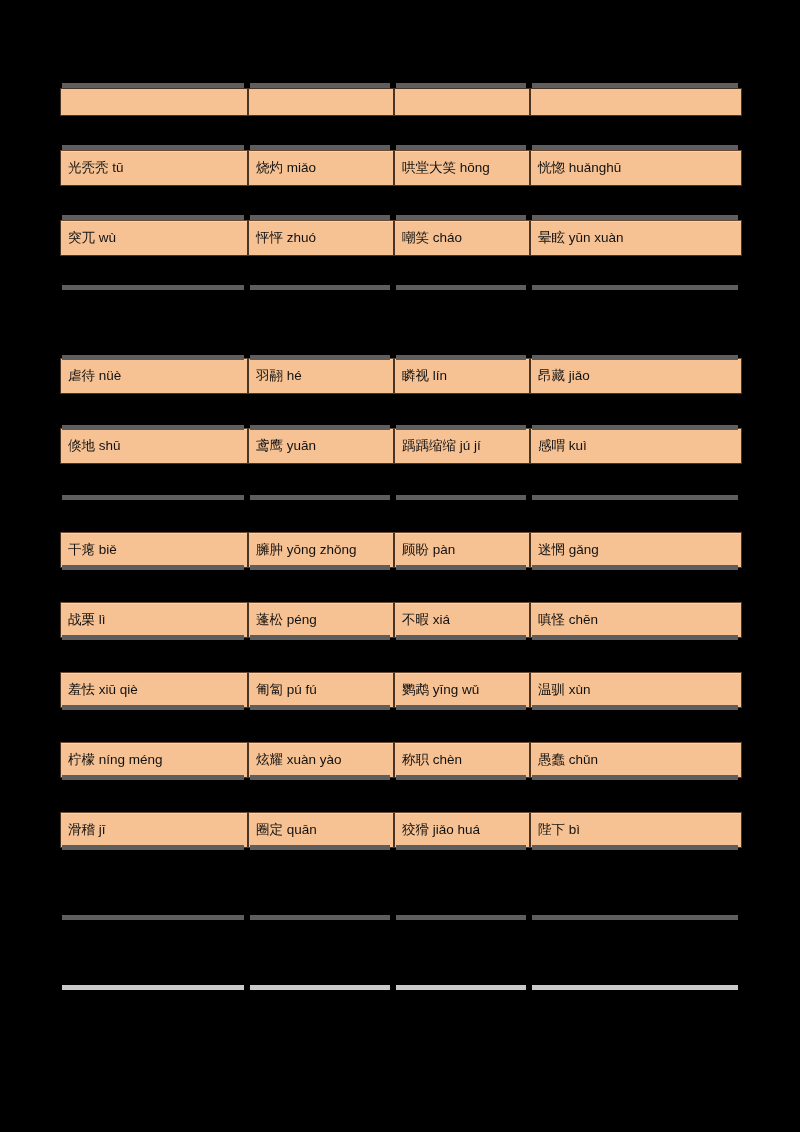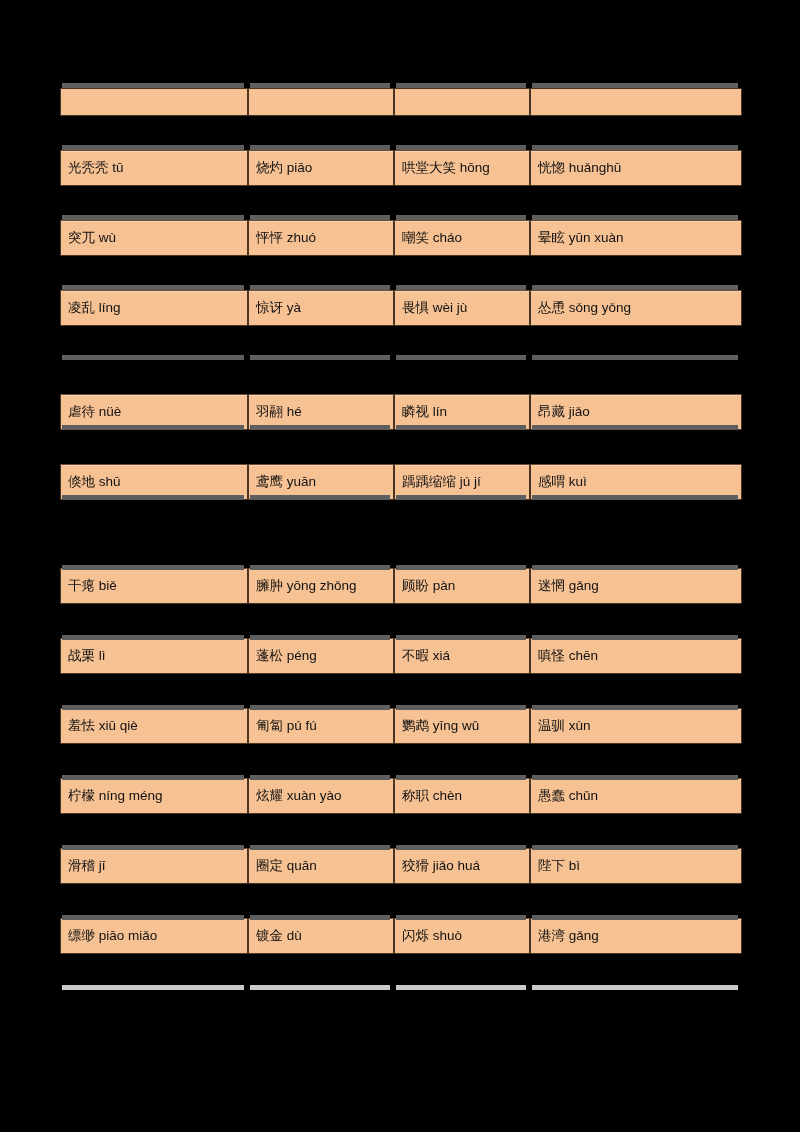--- a/index.html
+++ b/index.html
@@ -105,42 +105,36 @@
             <td class="header-cell"></td>
             <td class="header-cell"></td>
             <td class="header-cell"></td>
             <td class="header-cell"></td>
           </tr>
           <tr class="spacer-row">
             <td colspan="4"></td>
           </tr>
           <tr class="vocab-row">
             <td class="cell">光秃秃 tū</td>
-            <td class="cell">烧灼 piāo</td>
+            <td class="cell">烧灼 miǎo</td>
             <td class="cell">哄堂大笑 hōng</td>
             <td class="cell">恍惚 huǎnghū</td>
           </tr>
           <tr class="spacer-row">
             <td colspan="4"></td>
           </tr>
           <tr class="vocab-row">
             <td class="cell">突兀 wù</td>
             <td class="cell">怦怦 zhuó</td>
             <td class="cell">嘲笑 cháo</td>
             <td class="cell">晕眩 yūn xuàn</td>
           </tr>
           <tr class="spacer-row">
             <td colspan="4"></td>
           </tr>
-          <tr class="vocab-row">
-            <td class="cell">凌乱 líng</td>
-            <td class="cell">惊讶 yà</td>
-            <td class="cell">畏惧 wèi jù</td>
-            <td class="cell">怂恿 sǒng yǒng</td>
-          </tr>
           <tr class="spacer-row">
             <td colspan="4"></td>
           </tr>
           <tr class="spacer-row">
             <td colspan="4"></td>
           </tr>
           <tr class="vocab-row">
             <td class="cell">虐待 nüè</td>
             <td class="cell">羽翮 hé</td>
             <td class="cell">瞵视 lín</td>
@@ -198,26 +192,20 @@
             <td colspan="4"></td>
           </tr>
           <tr class="vocab-row">
             <td class="cell">滑稽 jī</td>
             <td class="cell">圈定 quān</td>
             <td class="cell">狡猾 jiǎo huá</td>
             <td class="cell">陛下 bì</td>
           </tr>
           <tr class="spacer-row">
             <td colspan="4"></td>
-          </tr>
-          <tr class="vocab-row">
-            <td class="cell">缥缈 piāo miǎo</td>
-            <td class="cell">镀金 dù</td>
-            <td class="cell">闪烁 shuò</td>
-            <td class="cell">港湾 gǎng</td>
           </tr>
         </tbody>
     </table>
   <div class="shadow-strip" style="left: 2px; top: -5px; width: 182px;"></div>
       <div class="shadow-strip" style="left: 190px; top: -5px; width: 140px;"></div>
       <div class="shadow-strip" style="left: 336px; top: -5px; width: 130px;"></div>
       <div class="shadow-strip" style="left: 472px; top: -5px; width: 206px;"></div>
       <div class="shadow-strip" style="left: 2px; top: 57px; width: 182px;"></div>
       <div class="shadow-strip" style="left: 190px; top: 57px; width: 140px;"></div>
       <div class="shadow-strip" style="left: 336px; top: 57px; width: 130px;"></div>

